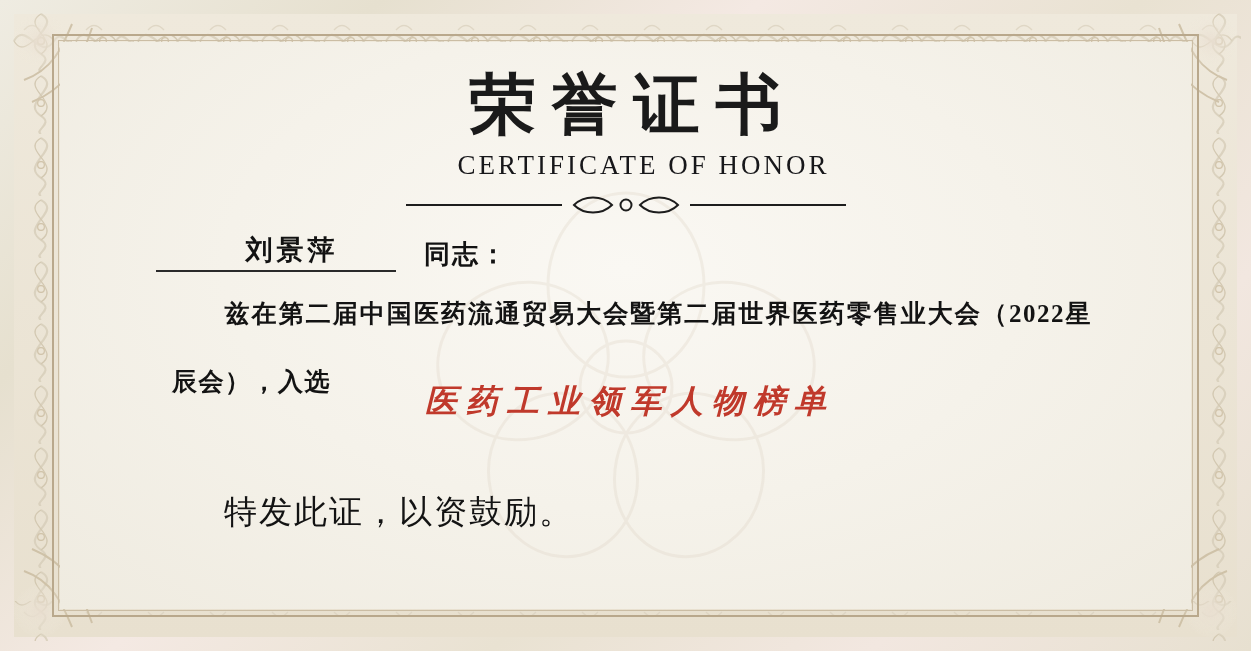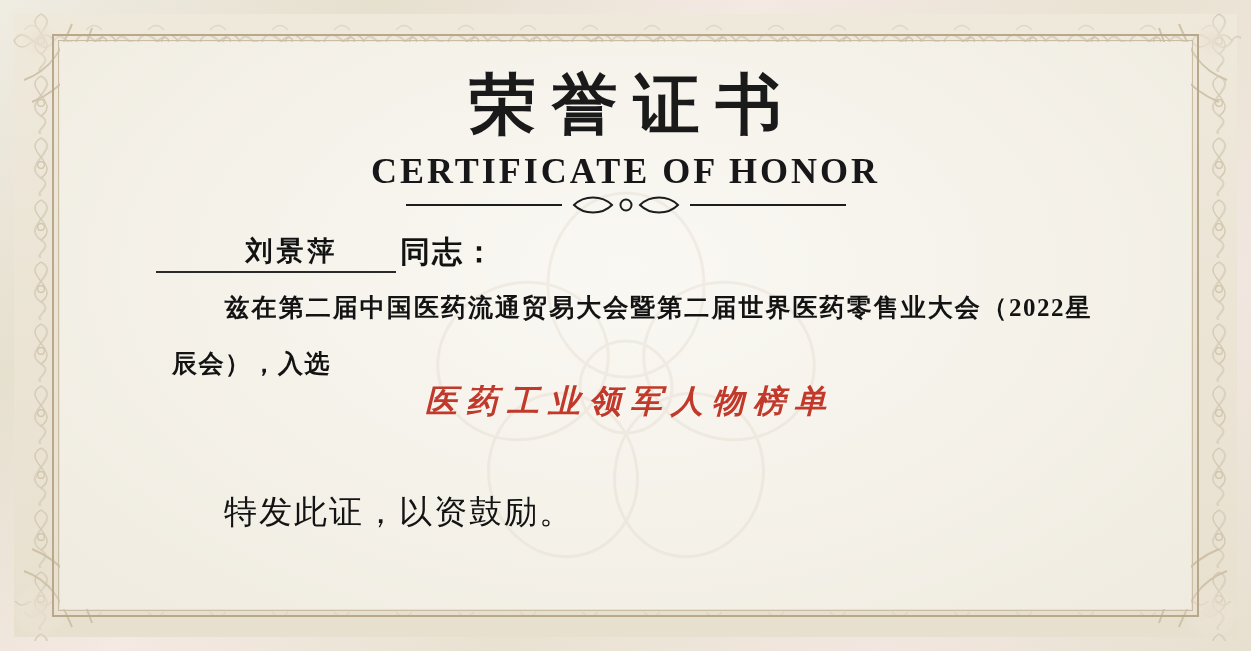--- a/index.html
+++ b/index.html
@@ -93,27 +93,27 @@
     font-size: 66px;
     font-weight: bold;
     letter-spacing: 16px;
     text-indent: 16px;
     color: #1a1a1a;
     line-height: 1.05;
   }
 
   .title-en {
     position: absolute;
-    left: 0;
+    left: 18px;
     top: 108px;
     width: 100%;
     text-align: center;
     font-family: "Liberation Serif", serif;
-    font-size: 36px;
-    font-weight: bold;
+    font-size: 27px;
+    font-weight: normal;
     letter-spacing: 3px;
     color: #17171a;
   }
 
   .divider {
     position: absolute;
     left: 50%;
     top: 152px;
     transform: translateX(-50%);
     width: 440px;
@@ -134,35 +134,36 @@
     font-size: 27px;
     font-weight: bold;
     letter-spacing: 4px;
     padding: 0 14px 2px 46px;
     border-bottom: 2px solid #2a2a2a;
     min-width: 180px;
     text-align: center;
     color: #121212;
   }
   .recipient-suffix {
-    font-size: 30px;
+    font-size: 26px;
     font-weight: bold;
     letter-spacing: 2px;
     padding-left: 4px;
     color: #121212;
+    margin-left: 24px;
   }
 
   .body-text {
     position: absolute;
     left: 112px;
     top: 238px;
     width: 920px;
     font-size: 25px;
     font-weight: bold;
-    line-height: 56px;
+    line-height: 68px;
     letter-spacing: 1.5px;
     color: #131313;
     text-align: justify;
   }
   .body-text .indent { display: inline-block; width: 52px; }
 
   .award-title {
     position: absolute;
     left: 0;
     top: 338px;

